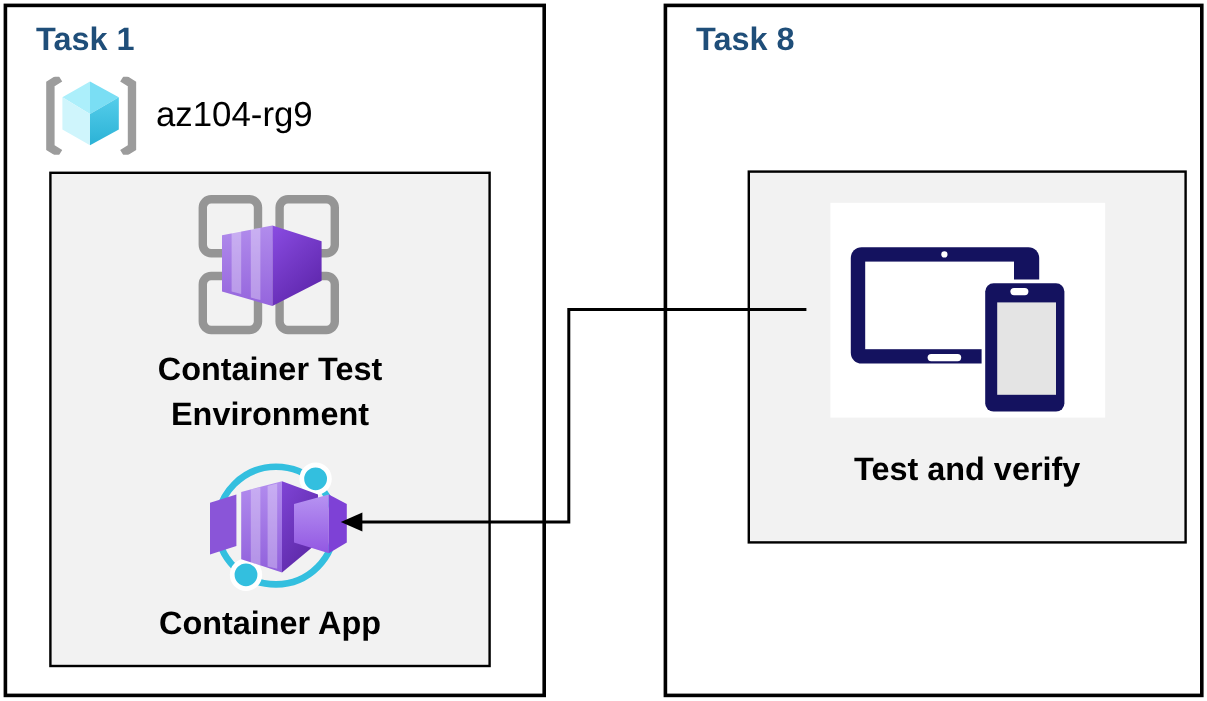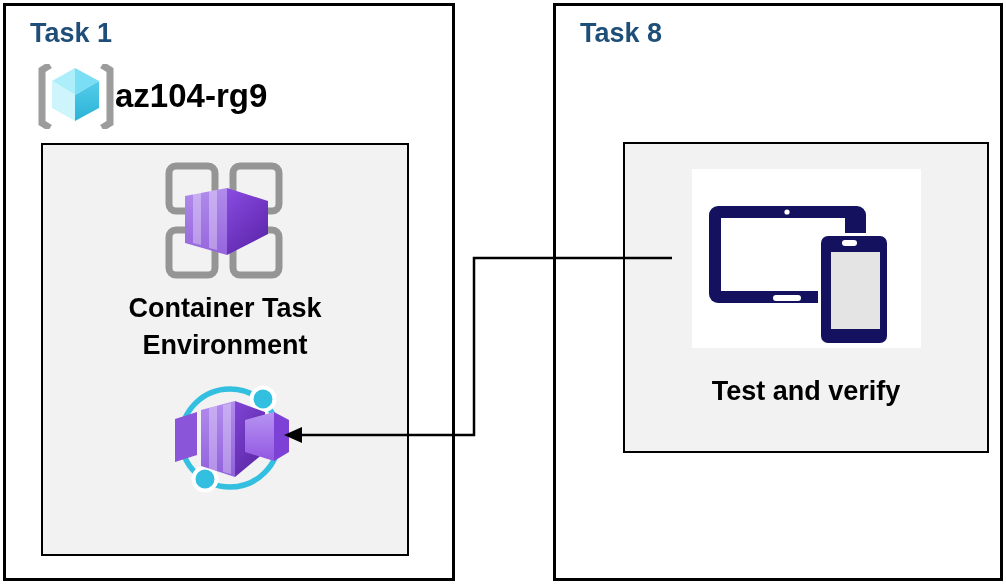--- a/index.html
+++ b/index.html
@@ -6,21 +6,21 @@
   body{font-family:"Liberation Sans", sans-serif;}
   .canvas{position:relative;width:1006px;height:584px;background:#ffffff;overflow:hidden;padding-left:44px;}
 
   .task-box{position:absolute;top:3px;height:578px;border:3px solid #000;background:#fff;box-sizing:border-box;}
   .task1{left:3px;width:452px;}
   .task2{left:553px;width:450px;}
 
   .task-title{position:absolute;left:24px;top:12px;font-size:27px;font-weight:700;color:#1F4E79;}
 
   .rg-row{position:absolute;left:32px;top:57px;height:66px;display:flex;align-items:center;}
-  .rg-name{margin-left:1px;font-size:33px;font-weight:700;color:#000;}
+  .rg-name{margin-left:16px;font-size:29px;font-weight:400;color:#000;}
 
   .inner-box{position:absolute;background:#f2f2f2;border:2px solid #000;box-sizing:border-box;}
   .inner1{left:35px;top:137px;width:368px;height:413px;}
   .inner2{left:43px;top:136px;width:366px;height:311px;margin-left:24px;}
 
   .abs{position:absolute;}
   .label{position:absolute;font-size:27px;font-weight:700;color:#000;text-align:center;line-height:37px;}
   .env-label{top:145px;left:42px;width:280px;}
   .app-label{top:356px;left:0;width:100%;}
   .test-label{top:229px;left:0;width:100%;}
@@ -75,21 +75,21 @@
           <rect x="68" y="68" width="46" height="45" rx="7"></rect>
         </g>
         <g>
           <polygon points="20,34 62,26 62,93 20,81" fill="url(#envLeft)"></polygon>
           <polygon points="28,32 36,30 36,83 28,81" fill="rgba(255,255,255,0.32)"></polygon>
           <polygon points="44,29 52,28 52,88 44,86" fill="rgba(255,255,255,0.32)"></polygon>
           <polygon points="62,26 103,39 103,72 62,93" fill="url(#envRight)"></polygon>
         </g>
       </svg>
 
-      <div class="label env-label">Container Task Environment</div>
+      <div class="label env-label">Container Test Environment</div>
 
       <svg class="abs" style="left:129px;top:237px;" width="120" height="113" viewBox="0 0 120 113">
         <defs>
           <linearGradient id="appLeft" x1="0" y1="0" x2="0" y2="1">
             <stop offset="0" stop-color="#b28cee"></stop>
               <stop offset="1" stop-color="#9161dc"></stop>
           </linearGradient>
           <linearGradient id="appRight" x1="0" y1="0" x2="0.6" y2="1">
             <stop offset="0" stop-color="#7f44d6"></stop>
               <stop offset="1" stop-color="#5c28a6"></stop>
@@ -106,20 +106,21 @@
           <polygon points="3,37 25,30 25,73 3,80" fill="#8a55d8"></polygon>
           <polygon points="29,28 63,19 63,95 29,84" fill="url(#appLeft)"></polygon>
           <polygon points="37,26 45,24 45,89 37,87" fill="rgba(255,255,255,0.3)"></polygon>
           <polygon points="51,23 59,21 59,92 51,90" fill="rgba(255,255,255,0.3)"></polygon>
           <polygon points="63,19 93,30 93,70 63,95" fill="url(#appRight)"></polygon>
           <polygon points="73,38 102,30 102,79 73,70" fill="url(#appSmall)"></polygon>
           <polygon points="102,30 117,38 117,70 102,79" fill="#7e41d6"></polygon>
         </g>
       </svg>
 
+      <div class="label app-label">Container App</div>
     </div>
   </div>
 
   <div class="task-box task2">
     <div class="task-title">Task 8</div>
 
     <div class="inner-box inner2">
       <div class="icon-area">
         <svg width="229" height="179" viewBox="0 0 229 179">
           <g>

